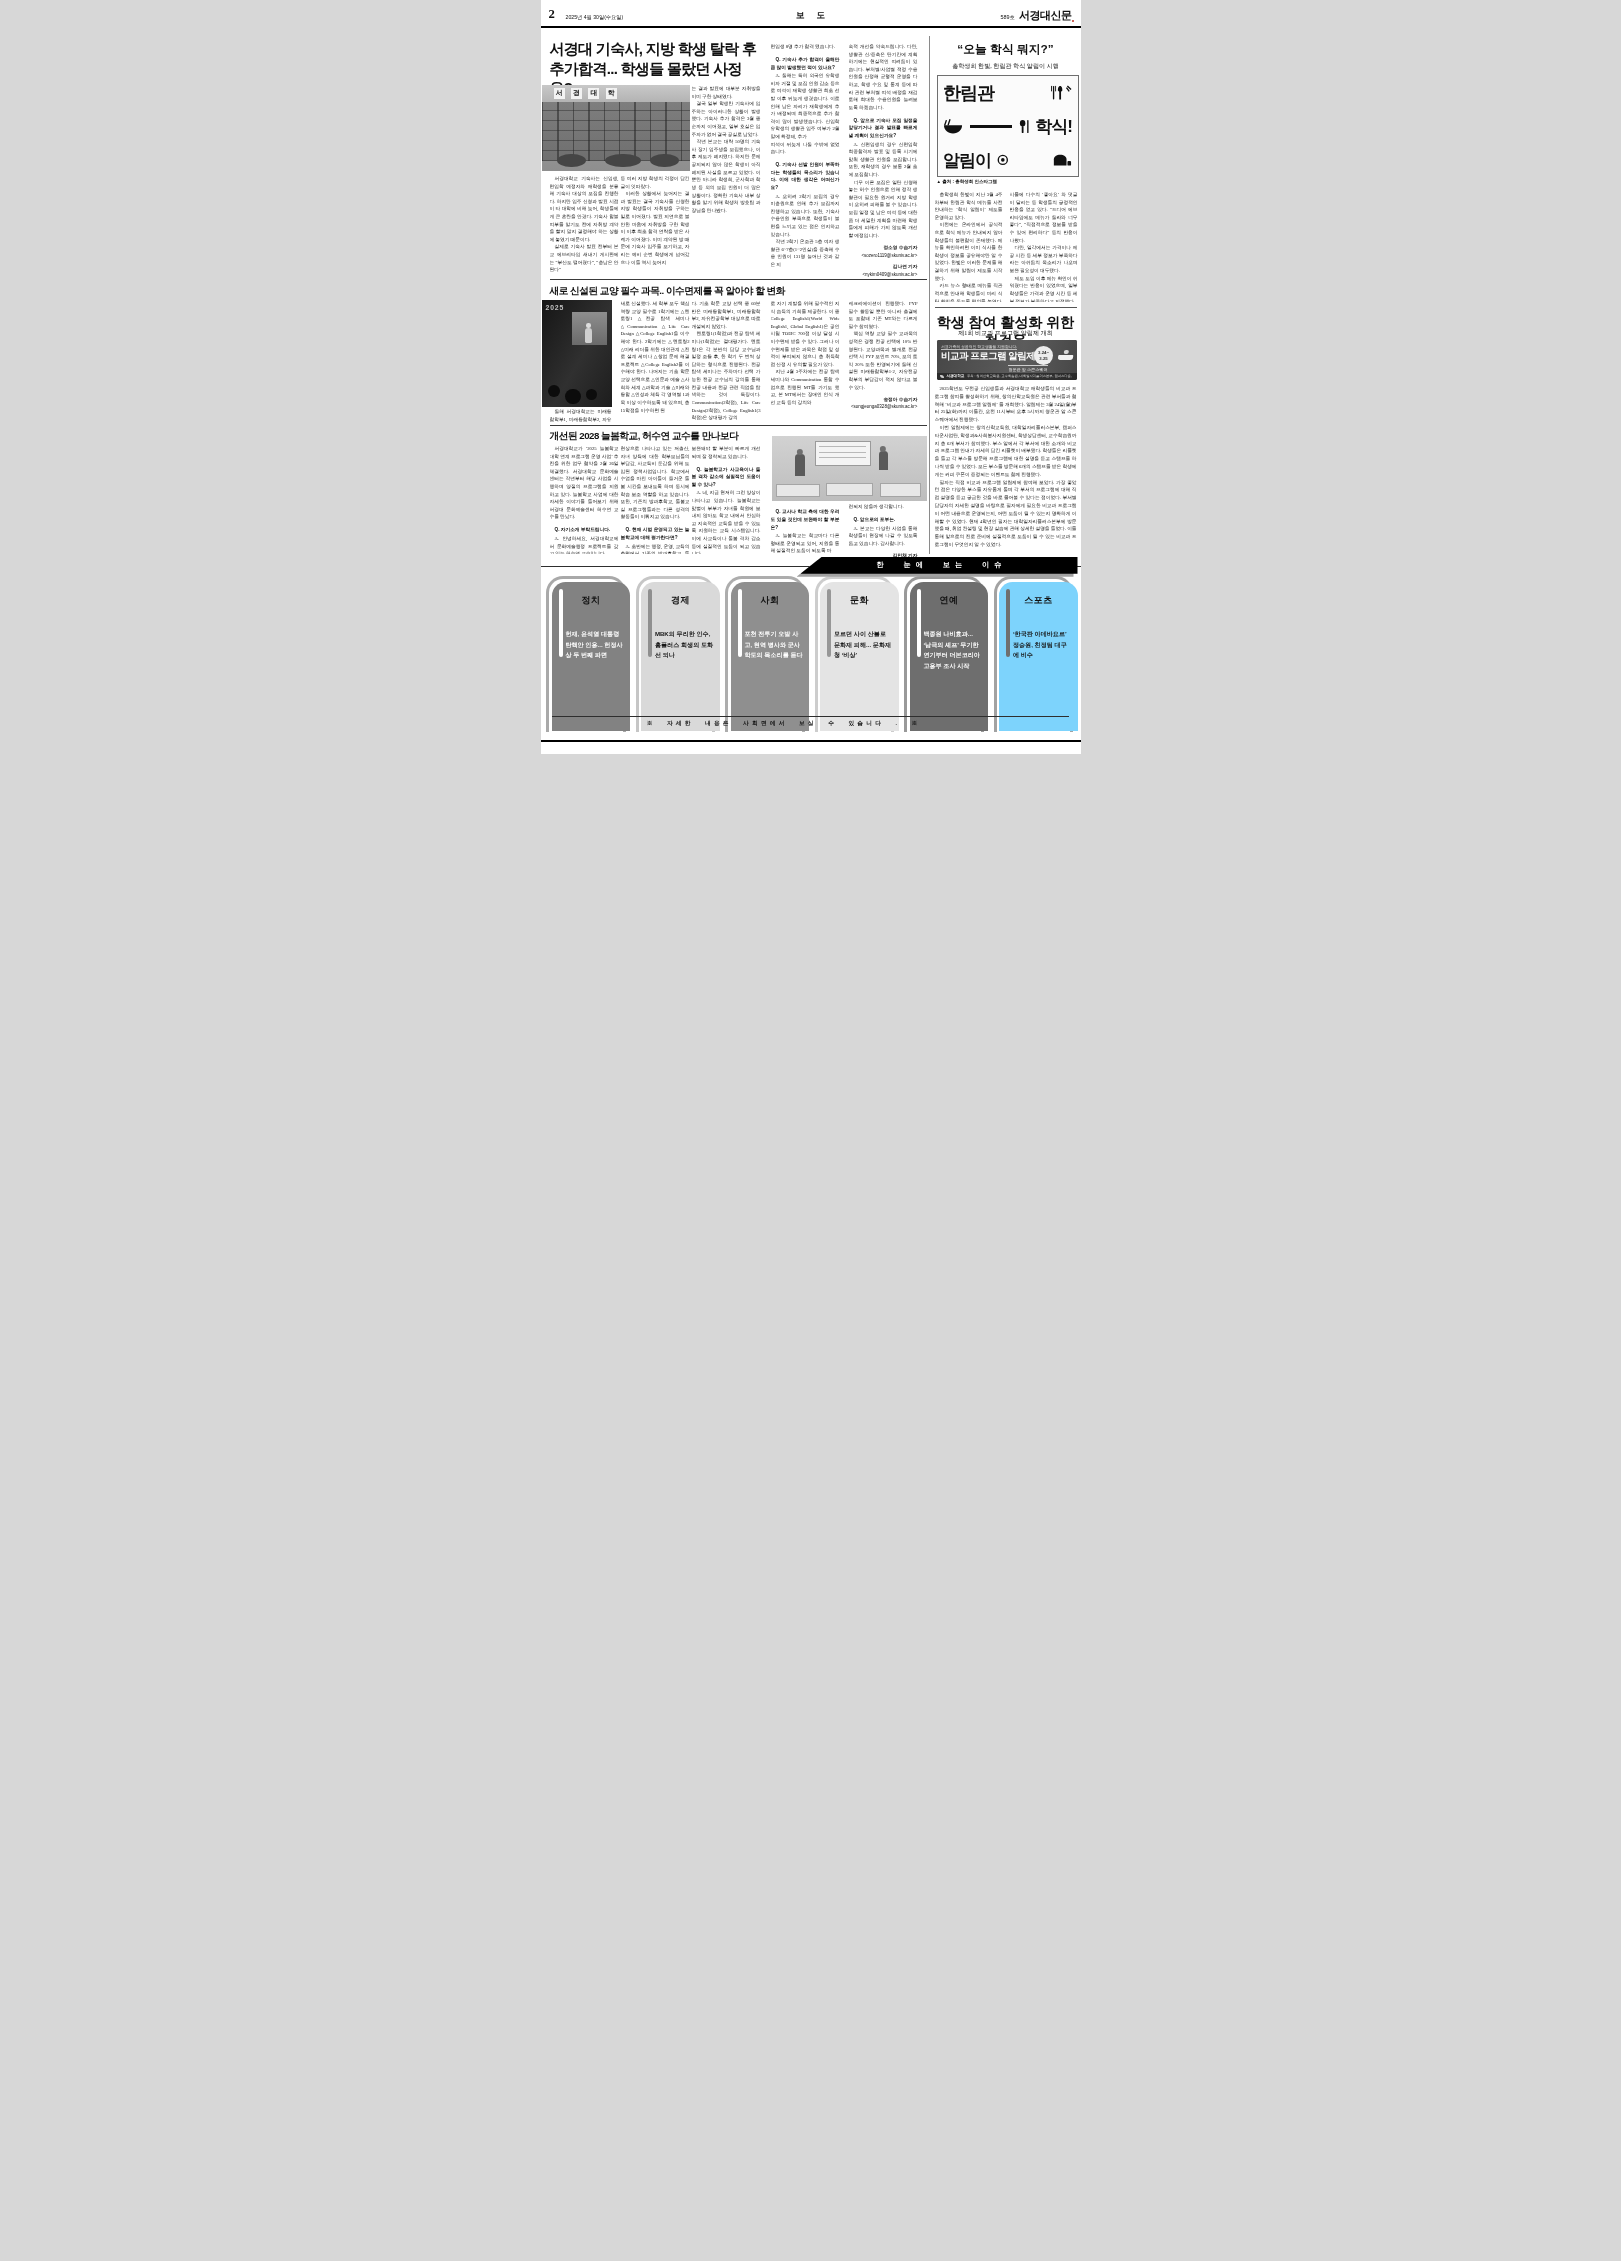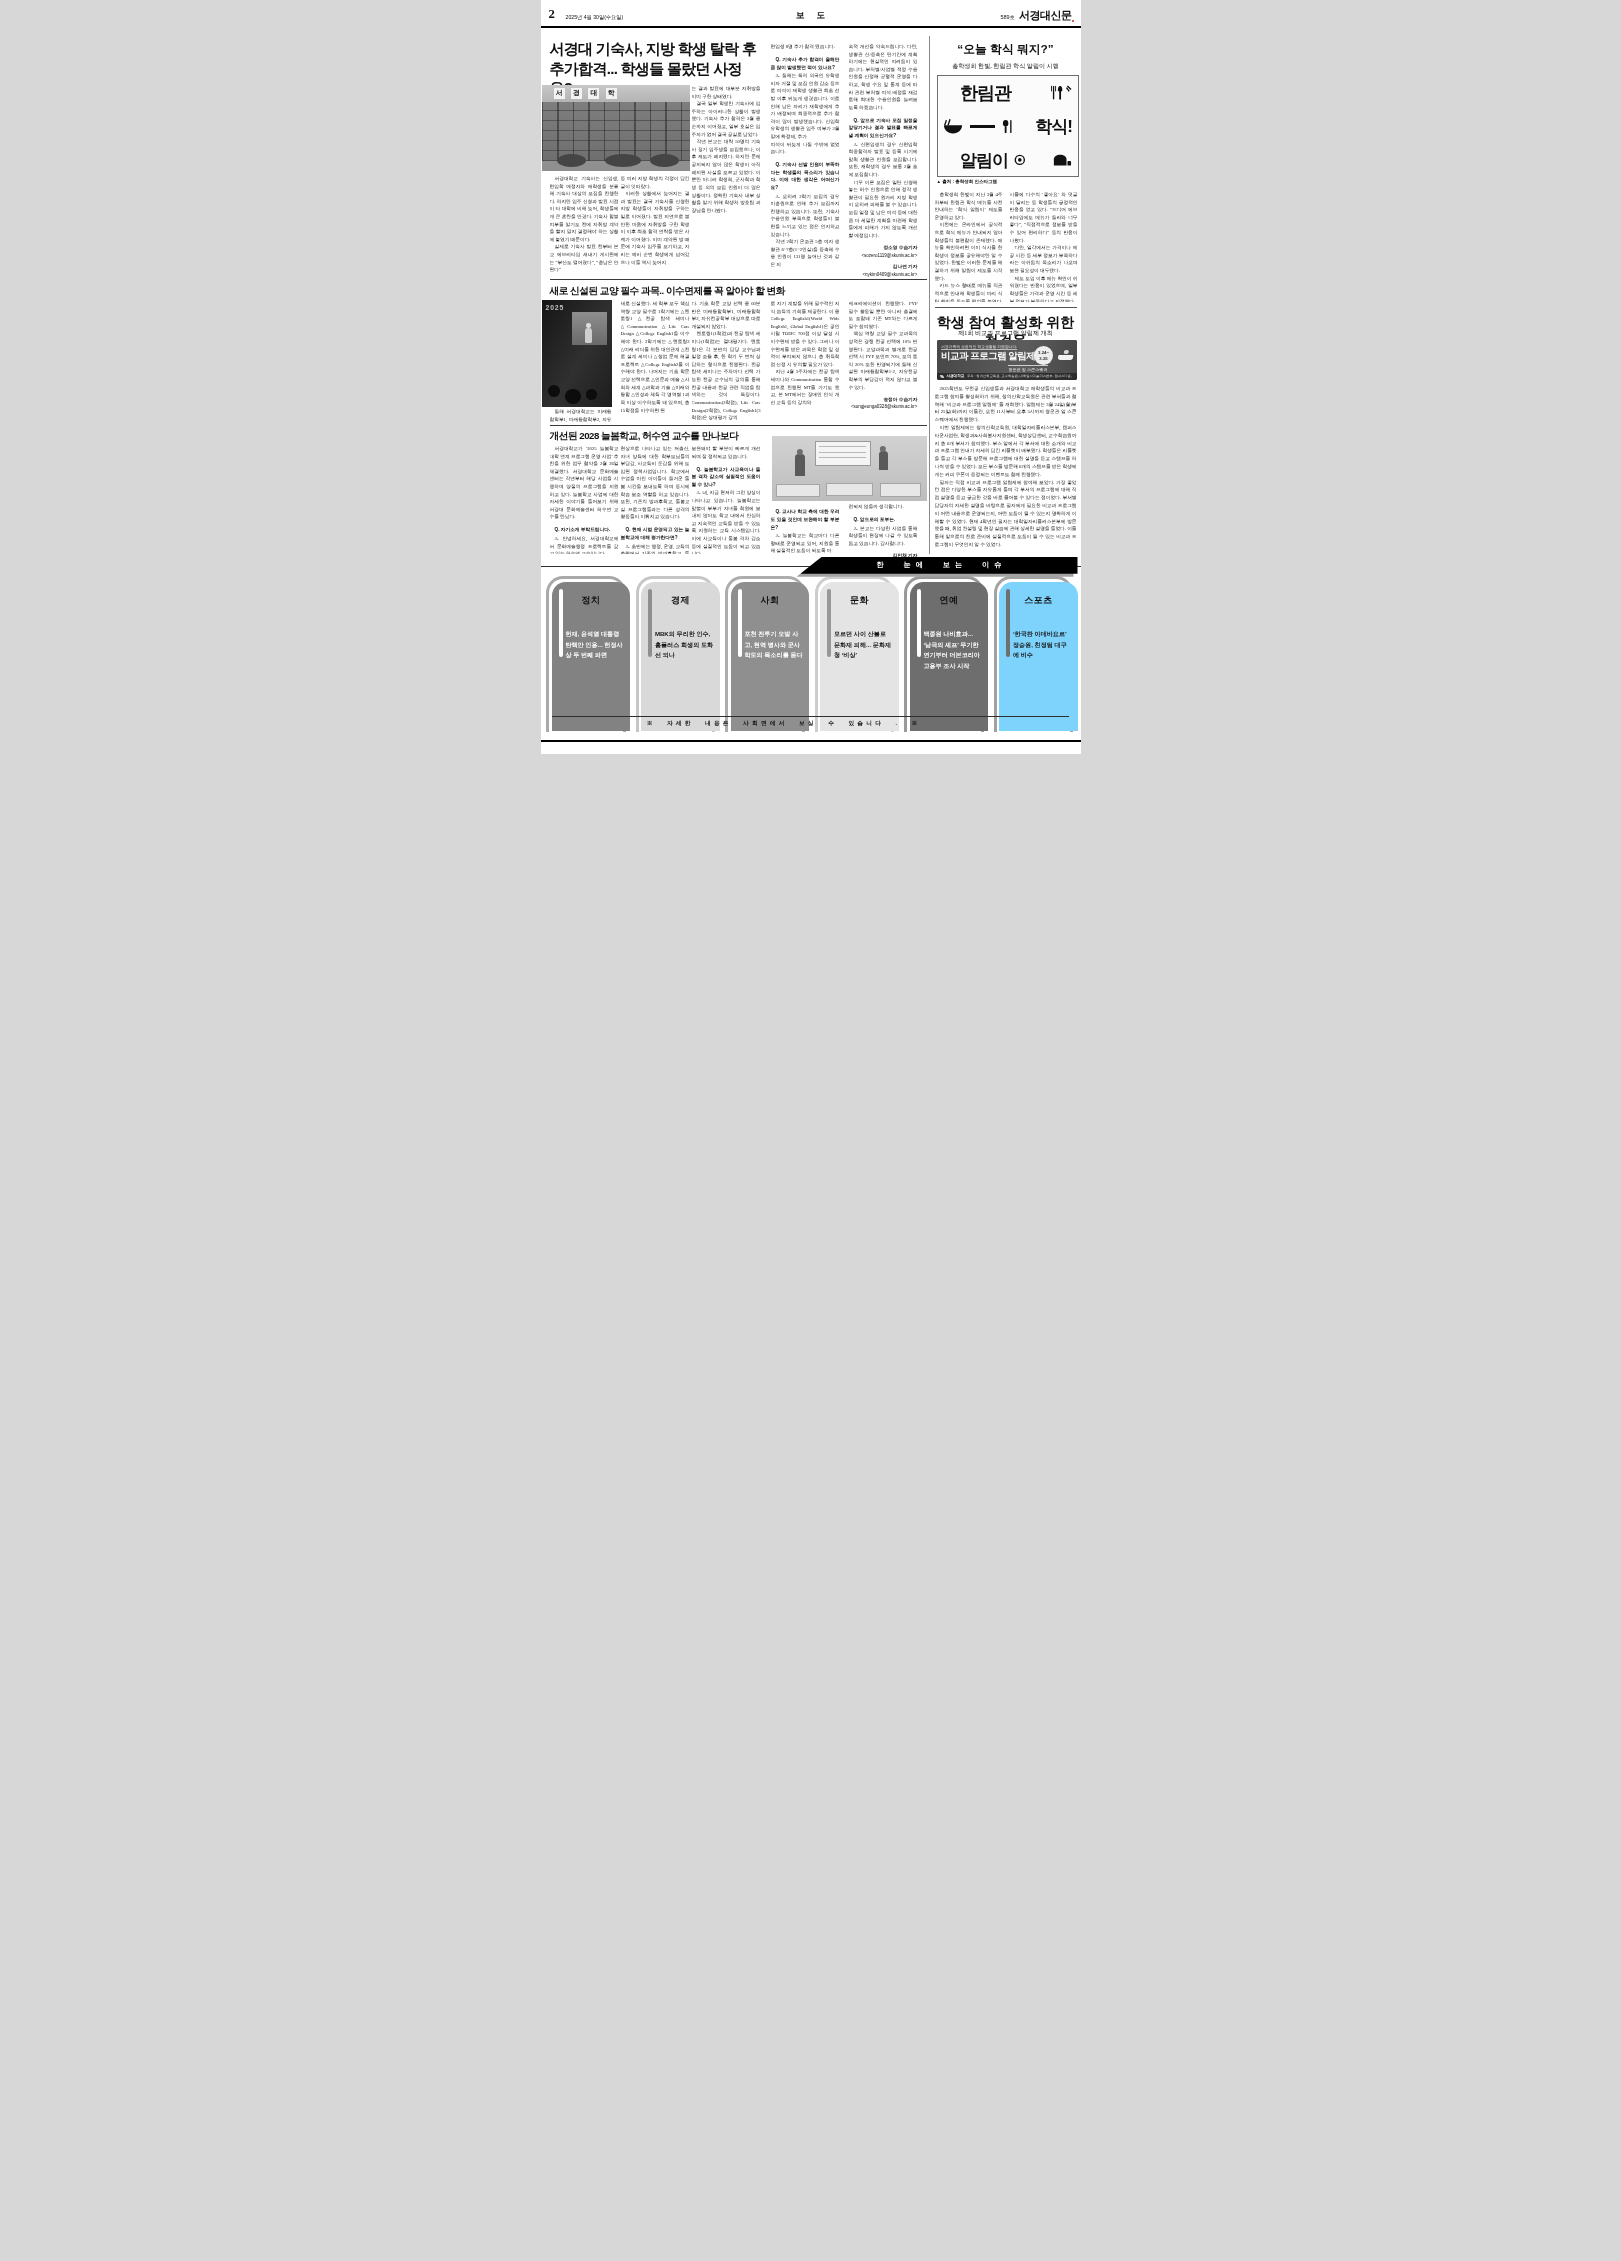--- a/index.html
+++ b/index.html
@@ -56,21 +56,21 @@
   .classroom .board{position:absolute;left:43px;top:4.5px;width:54px;height:23.5px;background:#f4f4f4;border:0.9px solid #9a9a9a;}
   .classroom .board i{position:absolute;left:3.6px;right:3.6px;height:1.4px;background:#b9b9b9;}
   .classroom .fig{position:absolute;background:#5a5a5a;border-radius:3.6px 3.6px 0 0;}
   .classroom .fig::before{content:"";position:absolute;left:50%;top:-5.4px;transform:translateX(-50%);
       width:6.3px;height:6.3px;border-radius:50%;background:#6e6e6e;}
   .classroom .desk{position:absolute;background:#e7e7e7;border:0.5px solid #a5a5a5;}
   
   .meal-box{position:absolute;left:396px;top:75px;width:140px;height:100px;border:1.1px solid #6f6f6f;background:#fbfbfb;}
   .meal-inner{position:absolute;inset:4.5px 5.4px;display:flex;flex-direction:column;justify-content:space-between;}
   .meal-row{display:flex;align-items:center;gap:4.5px;}
-  .meal-word{font-family:"Liberation Sans",sans-serif;font-weight:900;font-size:18px;letter-spacing:-0.9px;margin-left:17px;}
+  .meal-word{font-family:"Liberation Sans",sans-serif;font-weight:900;font-size:18px;letter-spacing:-0.9px;}
   .meal-word.small{font-size:17px;}
   .meal-dash{flex:1;height:2.3px;background:#111;margin:0 2.7px;}
   .mi{flex:none;}
   
   .prog-banner{position:absolute;left:396px;top:340px;width:140px;height:40px;background:linear-gradient(100deg,#474747,#5c5c5c 60%,#474747);
       border-radius:1.4px;overflow:hidden;}
   .pb-tag{position:absolute;left:4.5px;top:3.6px;font-size:3.8px;color:#e3e3e3;font-family:"Liberation Sans",sans-serif;border-bottom:0.5px solid #bbb;padding-bottom:0.5px;}
   .pb-title{position:absolute;left:4.5px;top:10px;font-size:9.5px;font-weight:900;color:#fff;font-family:"Liberation Sans",sans-serif;letter-spacing:-0.5px;}
   .pb-dates{position:absolute;right:23.5px;top:6.3px;width:19px;height:19px;border-radius:50%;background:#ededed;color:#333;
       display:flex;align-items:center;justify-content:center;text-align:center;font-size:4.3px;font-weight:700;font-family:"Liberation Sans",sans-serif;line-height:1.25;}

